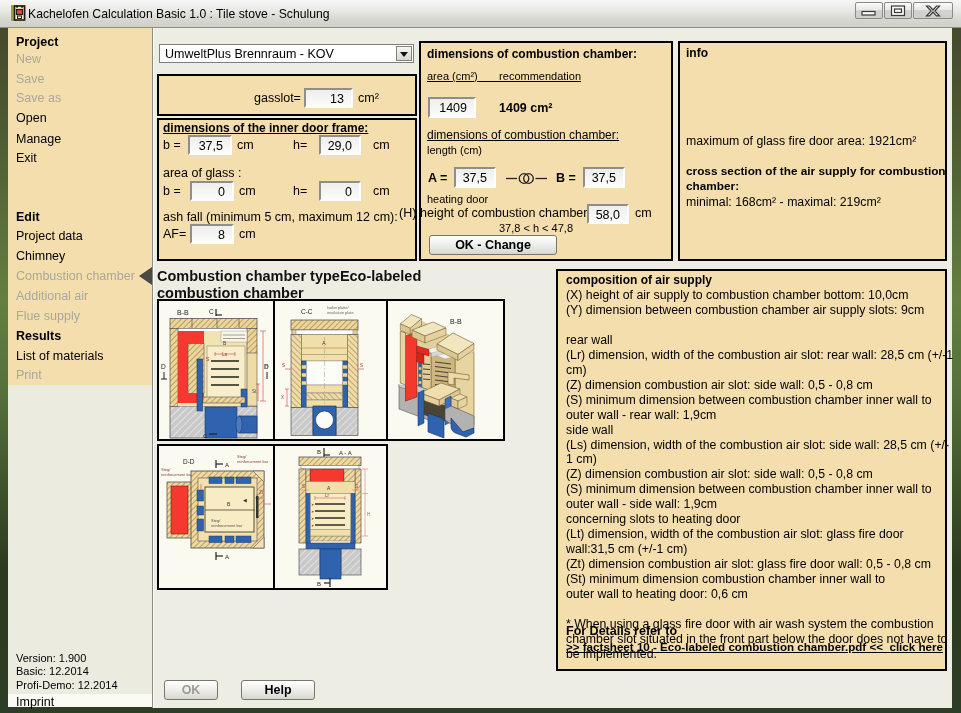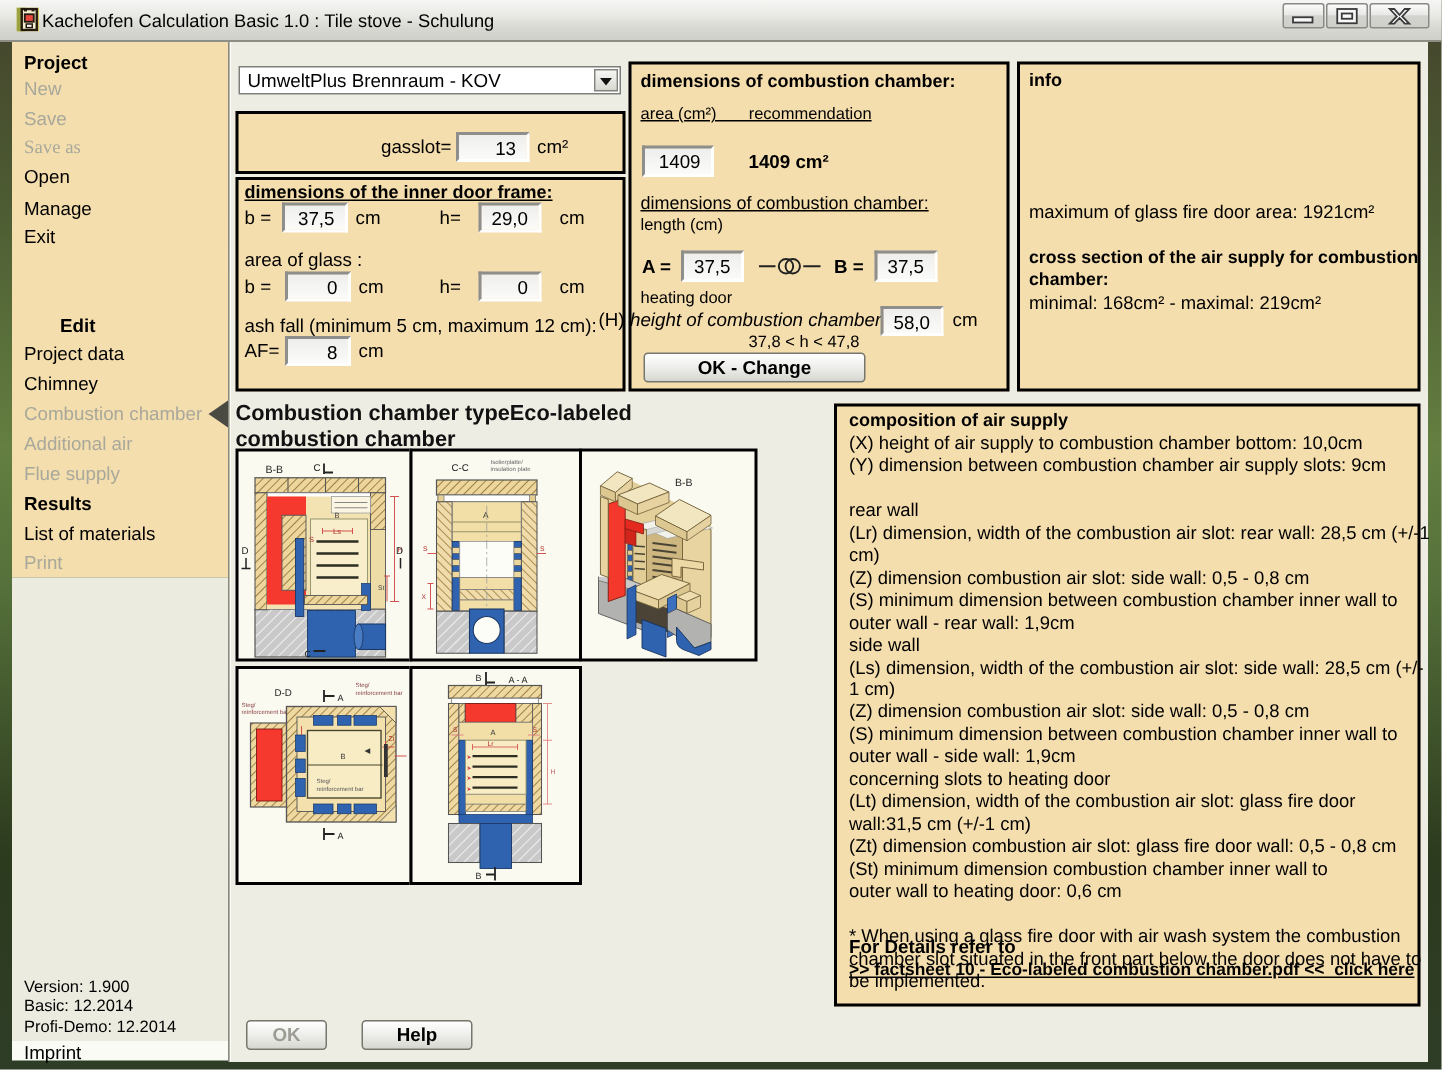--- a/index.html
+++ b/index.html
@@ -73,25 +73,25 @@
 
   <div class="abs" id="side-beige"></div>
   <div class="abs" id="side-gray"></div>
   <div class="abs" id="imprint-row"></div>
   <div class="abs" id="side-divider"></div>
   <div class="abs" id="side-divider2"></div>
 
   <div class="abs menu b" style="left:16px;top:35px;">Project</div>
   <div class="abs menu dis" style="left:16px;top:51.5px;">New</div>
   <div class="abs menu dis" style="left:16px;top:71.5px;">Save</div>
-  <div class="abs menu dis" style="left:16px;top:91px;font-family:Liberation Serif, serif;">Save as</div>
+  <div class="abs menu dis" style="left:16px;top:91px;">Save as</div>
   <div class="abs menu" style="left:16px;top:111.4px;">Open</div>
   <div class="abs menu" style="left:16px;top:131.7px;">Manage</div>
   <div class="abs menu" style="left:16px;top:151px;">Exit</div>
-  <div class="abs menu b" style="left:16px;top:210.3px;margin-left:24px;">Edit</div>
+  <div class="abs menu b" style="left:16px;top:210.3px;">Edit</div>
   <div class="abs menu" style="left:16px;top:228.5px;">Project data</div>
   <div class="abs menu" style="left:16px;top:248.9px;">Chimney</div>
   <div class="abs menu dis" style="left:16px;top:268.9px;">Combustion chamber</div>
   <div class="abs menu dis" style="left:16px;top:288.9px;">Additional air</div>
   <div class="abs menu dis" style="left:16px;top:308.9px;">Flue supply</div>
   <div class="abs menu b" style="left:16px;top:329.3px;">Results</div>
   <div class="abs menu" style="left:16px;top:348.6px;">List of materials</div>
   <div class="abs menu dis" style="left:16px;top:367.6px;">Print</div>
   <div class="abs" style="left:139px;top:267px;width:0;height:0;
        border-top:9px solid transparent;border-bottom:9px solid transparent;border-right:13px solid #4a4a42;"></div>
@@ -169,27 +169,27 @@
       <circle cx="18" cy="6.5" r="4.8" fill="none" stroke="#222" stroke-width="1.3"></circle>
       <circle cx="22.5" cy="6.5" r="4.8" fill="none" stroke="#222" stroke-width="1.3"></circle>
       <line x1="29.5" y1="6.5" x2="41" y2="6.5" stroke="#222" stroke-width="1.3"></line>
     </svg>
   </div>
   <div class="abs nw" style="left:556px;top:171px;font-size:12.5px;font-weight:bold;">B =</div>
   <div class="abs inp" style="left:583px;top:167px;width:42px;height:21px;">
       <span>37,5</span>
     </div>
   <div class="abs nw sm" style="left:427px;top:192.5px;">heating door</div>
-  <div class="abs nw lbl" style="left:420px;top:206px;font-style:italic;">height of combustion chamber</div>
+  <div class="abs nw lbl" style="left:420px;top:206px;">height of combustion chamber</div>
   <div class="abs inp" style="left:587px;top:204px;width:42px;height:20px;">
       <span>58,0</span>
     </div>
   <div class="abs lbl" style="left:635px;top:206px;">cm</div>
   <div class="abs nw" style="left:499px;top:222px;font-size:11px;">37,8 &lt; h &lt; 47,8</div>
-  <div class="abs btn" style="left:429px;top:235px;width:148px;height:20px;font-size:12.5px;font-weight:bold;line-height:19px;">OK - Change</div>
+  <div class="abs btn" style="left:429px;top:235px;width:128px;height:20px;font-size:12.5px;font-weight:bold;line-height:19px;">OK - Change</div>
 
   <div class="abs panel" style="left:678px;top:41px;width:269px;height:220px;"></div>
   <div class="abs nw" style="left:686px;top:46px;font-size:12px;font-weight:bold;">info</div>
   <div class="abs nw" style="left:686px;top:134px;font-size:12.3px;">maximum of glass fire door area: 1921cm²</div>
   <div class="abs nw" style="left:686px;top:164px;font-size:11.8px;font-weight:bold;line-height:15px;">cross section of the air supply for combustion<br>chamber:</div>
   <div class="abs nw" style="left:686px;top:195px;font-size:12.3px;">minimal: 168cm² - maximal: 219cm²</div>
 
   <div class="abs nw" style="left:157px;top:268px;font-size:14.5px;font-weight:bold;line-height:16.5px;color:#111;">Combustion chamber typeEco-labeled<br>combustion chamber</div>
 
   <div class="abs dbox" id="draw1" style="left:157px;top:299px;width:118px;height:142px;">

